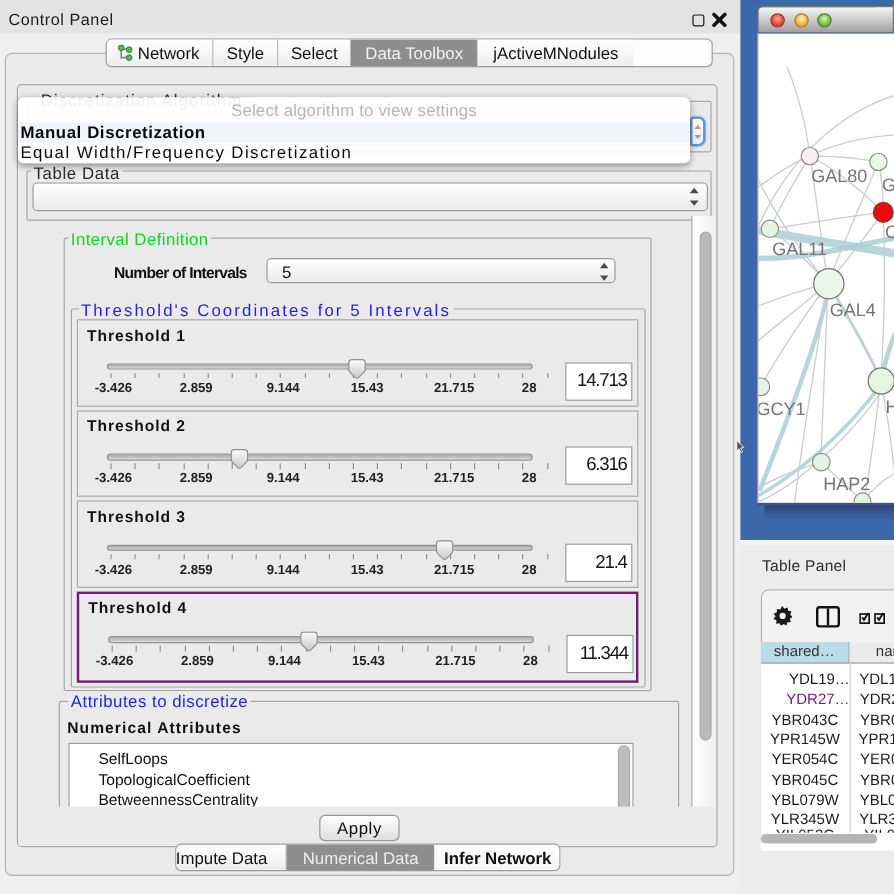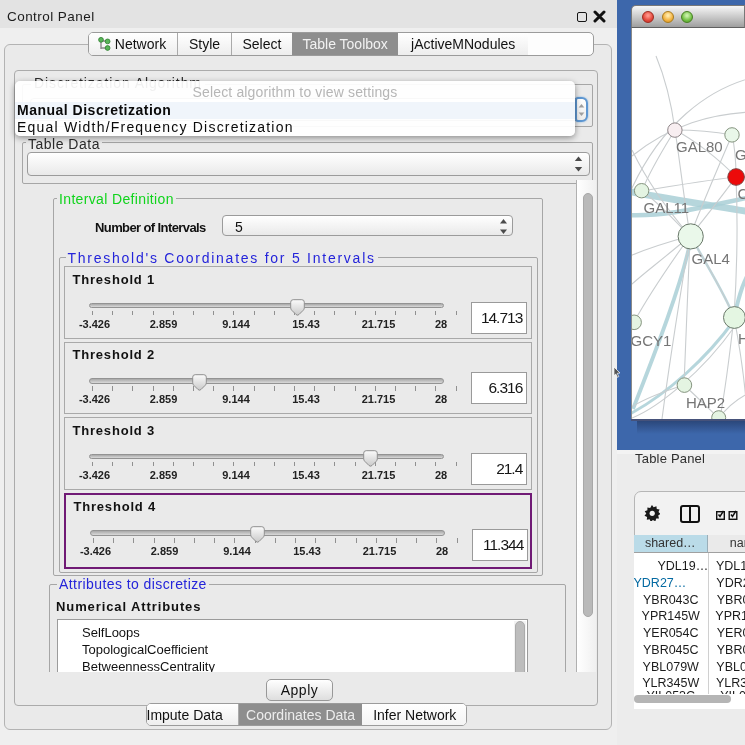--- a/index.html
+++ b/index.html
@@ -208,37 +208,37 @@
     </div>
   </div>
 
   <div class="abs" style="left:575.5px;top:180px;width:20.5px;height:492px;background:linear-gradient(to right,#ffffff,#f0f0f0);border-left:1px solid #b0b0b0;"></div>
   <div class="abs" style="left:582.5px;top:193px;width:10px;height:424px;background:#b9b9b9;border:1px solid #a8a8a8;border-radius:6px;"></div>
 
   <div class="abs" style="left:266px;top:679px;width:67px;height:22px;background:linear-gradient(#ffffff,#dedede);border:1px solid #989898;border-radius:5px;text-align:center;font-size:14px;letter-spacing:0.5px;color:#111;line-height:20px;">Apply</div>
 
   <div class="abs" id="btabs" style="left:145.5px;top:702.5px;width:321px;height:23px;background:#fdfdfd;border:1px solid #9b9b9b;border-radius:5px;overflow:hidden;font-size:14px;">
     <div class="abs" style="left:0;top:0;width:92.5px;height:23px;text-align:left;line-height:22px;color:#111;border-right:1px solid #aaa;background:linear-gradient(#ffffff,#ececec);">Impute Data</div>
-    <div class="abs" style="left:92.5px;top:0;width:123px;height:23px;text-align:center;line-height:22px;color:#ededed;background:#8e8e8e;">Coordinates Data</div>
-    <div class="abs" style="left:215.5px;top:0;width:105.5px;height:38px;text-align:center;line-height:22px;color:#111;background:linear-gradient(#ffffff,#ececec);">Infer Network</div>
+    <div class="abs" style="left:92.5px;top:0;width:123px;height:23px;text-align:center;line-height:22px;color:#ededed;background:#8e8e8e;">Numerical Data</div>
+    <div class="abs" style="left:215.5px;top:0;width:105.5px;height:38px;text-align:center;line-height:22px;color:#111;background:linear-gradient(#ffffff,#ececec);font-weight:bold;">Infer Network</div>
   </div>
 
   <div class="abs" id="ttabs" style="left:87.5px;top:32px;width:506px;height:23.5px;background:#fdfdfd;border:1px solid #9b9b9b;border-radius:5px;overflow:hidden;font-size:14px;">
     <div class="abs" style="left:0;top:0;width:89.8px;height:23.5px;border-right:1px solid #aaa;background:linear-gradient(#ffffff,#ececec);">
       <svg class="abs" style="left:9px;top:4px;" width="13" height="15" viewBox="0 0 13 15">
         <path d="M3 3 L3 12 M3 4 L9 4 M3 11 L9 11" stroke="#8a8a8a" stroke-width="1.4" fill="none"></path>
         <circle cx="3" cy="2.8" r="2.4" fill="#58b558" stroke="#2d7d2d" stroke-width="0.8"></circle>
         <circle cx="9.6" cy="4.4" r="2.4" fill="#58b558" stroke="#2d7d2d" stroke-width="0.8"></circle>
         <circle cx="9.6" cy="11" r="2.4" fill="#58b558" stroke="#2d7d2d" stroke-width="0.8"></circle>
       </svg>
       <div class="abs" style="left:21px;top:0;width:62px;text-align:center;line-height:22.5px;color:#111;">Network</div>
     </div>
     <div class="abs" style="left:89.8px;top:0;width:53.6px;height:23.5px;text-align:center;line-height:22.5px;color:#111;border-right:1px solid #aaa;background:linear-gradient(#ffffff,#ececec);">Style</div>
     <div class="abs" style="left:143.4px;top:0;width:60px;height:23.5px;text-align:center;line-height:22.5px;color:#111;background:linear-gradient(#ffffff,#ececec);">Select</div>
-    <div class="abs" style="left:203.4px;top:0;width:106.5px;height:23.5px;text-align:center;line-height:22.5px;color:#f2f2f2;background:#8e8e8e;">Table Toolbox</div>
+    <div class="abs" style="left:203.4px;top:0;width:106.5px;height:23.5px;text-align:center;line-height:22.5px;color:#f2f2f2;background:#8e8e8e;">Data Toolbox</div>
     <div class="abs" style="left:309.9px;top:0;width:129.6px;height:23.5px;text-align:center;line-height:22.5px;color:#111;background:linear-gradient(#ffffff,#ececec);">jActiveMNodules</div>
   </div>
 </div>
 
 <div class="abs" style="left:617px;top:0;width:128px;height:450px;background:#3d67ab;"></div>
 
 <div class="abs" style="left:631px;top:5px;width:114px;height:416px;border-bottom:2px solid #46527a;">
   <div class="abs" style="left:0;top:0;width:114px;height:23px;background:linear-gradient(#f7f7f7,#9f9f9f);border:1px solid #787878;border-bottom:1px solid #606060;border-radius:5px 0 0 0;">
     <div class="abs" style="left:10px;top:5px;width:12px;height:12px;border-radius:50%;background:radial-gradient(circle at 50% 35%,#ff9489 10%,#e2473a 60%,#c03227);border:0.5px solid #9c2a20;"></div>
     <div class="abs" style="left:29.5px;top:5px;width:12px;height:12px;border-radius:50%;background:radial-gradient(circle at 50% 35%,#ffe9a8 10%,#f2b13e 60%,#d18f21);border:0.5px solid #a87b1e;"></div>
@@ -304,21 +304,21 @@
   <text x="54" y="380">HAP2</text>
  </g>
 </svg>
   </div>
 </div>
 
 <div class="abs" style="left:637px;top:421px;width:108px;height:13px;background:linear-gradient(rgba(25,40,75,0.5),rgba(25,40,75,0));"></div>
 
 <div class="abs" id="tablepanel" style="left:617px;top:450px;width:128px;height:295px;background:#ececec;">
     <div class="abs" style="left:0;top:0;width:128px;height:4px;background:#f3f3f3;"></div>
-  <div class="abs" style="left:18px;top:1px;font-size:13px;letter-spacing:0.2px;color:#2e2e2e;">Table Panel</div>
+  <div class="abs" style="left:18px;top:14px;font-size:13px;letter-spacing:0.2px;color:#2e2e2e;">Table Panel</div>
 
   <div class="abs" style="left:16.5px;top:40.5px;width:130px;height:218.5px;background:#f2f2f2;border:1px solid #b6b6b6;border-radius:7px 0 0 7px;"></div>
 
   <svg class="abs" style="left:27px;top:55px;" width="16" height="16" viewBox="0 0 16 16">
     <path d="M8 0 L9.6 2.3 L12.4 1.2 L12.8 4 L15.6 4.4 L14.5 7 L16.5 9 L14.2 10.6 L15 13.4 L12.2 13.6 L11.4 16.3 L8.9 15 L6.8 16.9 L5.6 14.3 L2.8 14.7 L3.1 11.9 L0.5 10.8 L2.3 8.6 L0.7 6.2 L3.4 5.3 L3.4 2.5 L6.2 3 L7.6 0.5 Z" fill="#1a1a1a"></path>
     <circle cx="8.2" cy="8.3" r="2.6" fill="#f2f2f2"></circle>
   </svg>
   <div class="abs" style="left:62.5px;top:55px;width:20px;height:17.5px;border:2.6px solid #111;border-radius:3px;"></div>
   <div class="abs" style="left:71.5px;top:56.5px;width:2.4px;height:14px;background:#111;"></div>
   <svg class="abs" style="left:99px;top:59.5px;" width="23" height="10" viewBox="0 0 23 10">
@@ -327,21 +327,21 @@
     <rect x="13.2" y="1.7" width="7.6" height="7.6" fill="none" stroke="#111" stroke-width="1.4"></rect>
     <path d="M15 4.5 L16.5 6.5 L20 0.8" stroke="#111" stroke-width="1.5" fill="none"></path>
   </svg>
 
   <div class="abs" id="dtable" style="left:16.5px;top:85px;width:129px;height:174px;background:#ffffff;overflow:hidden;font-size:12.5px;">
     <div class="abs" style="left:0;top:0;width:74.5px;height:17.5px;background:#badbe8;border-right:1px solid #9aaeb8;border-bottom:1px solid #a0a0a0;text-align:center;line-height:17px;color:#333;">shared…</div>
     <div class="abs" style="left:74.5px;top:0;width:75px;height:17.5px;background:#eaeaea;border-bottom:1px solid #a0a0a0;text-align:center;line-height:17px;color:#333;">name</div>
     <div class="abs" style="left:74.5px;top:17.5px;width:1px;height:157px;background:#d0d0d0;"></div>
     <div class="abs" style="left:0;top:23.0px;width:74.5px;height:16.75px;text-align:center;line-height:16.75px;color:#1c1c1c;padding-left:24px;">YDL19…</div>
     <div class="abs" style="left:73.5px;top:23.0px;width:75px;height:16.75px;text-align:center;line-height:16.75px;color:#1c1c1c;">YDL194W</div>
-    <div class="abs" style="left:0;top:39.8px;width:74.5px;height:16.75px;text-align:left;line-height:16.75px;color:#0369a1;">YDR27…</div>
+    <div class="abs" style="left:0;top:39.8px;width:74.5px;height:16.75px;text-align:right;line-height:16.75px;color:#701a75;">YDR27…</div>
     <div class="abs" style="left:73.5px;top:39.8px;width:75px;height:16.75px;text-align:center;line-height:16.75px;color:#1c1c1c;">YDR277C</div>
     <div class="abs" style="left:0;top:56.5px;width:74.5px;height:16.75px;text-align:center;line-height:16.75px;color:#1c1c1c;">YBR043C</div>
     <div class="abs" style="left:73.5px;top:56.5px;width:75px;height:16.75px;text-align:center;line-height:16.75px;color:#1c1c1c;">YBR043C</div>
     <div class="abs" style="left:0;top:73.2px;width:74.5px;height:16.75px;text-align:center;line-height:16.75px;color:#1c1c1c;">YPR145W</div>
     <div class="abs" style="left:73.5px;top:73.2px;width:75px;height:16.75px;text-align:center;line-height:16.75px;color:#1c1c1c;">YPR145W</div>
     <div class="abs" style="left:0;top:90.0px;width:74.5px;height:16.75px;text-align:center;line-height:16.75px;color:#1c1c1c;">YER054C</div>
     <div class="abs" style="left:73.5px;top:90.0px;width:75px;height:16.75px;text-align:center;line-height:16.75px;color:#1c1c1c;">YER054C</div>
     <div class="abs" style="left:0;top:106.8px;width:74.5px;height:16.75px;text-align:center;line-height:16.75px;color:#1c1c1c;">YBR045C</div>
     <div class="abs" style="left:73.5px;top:106.8px;width:75px;height:16.75px;text-align:center;line-height:16.75px;color:#1c1c1c;">YBR045C</div>
     <div class="abs" style="left:0;top:123.5px;width:74.5px;height:16.75px;text-align:center;line-height:16.75px;color:#1c1c1c;">YBL079W</div>

